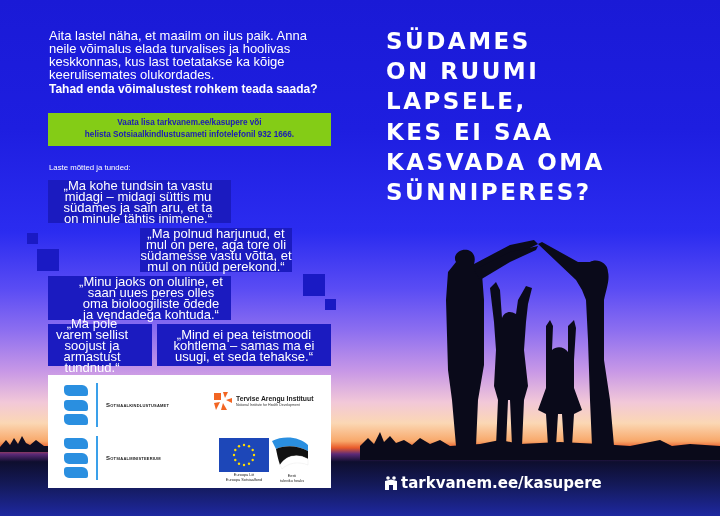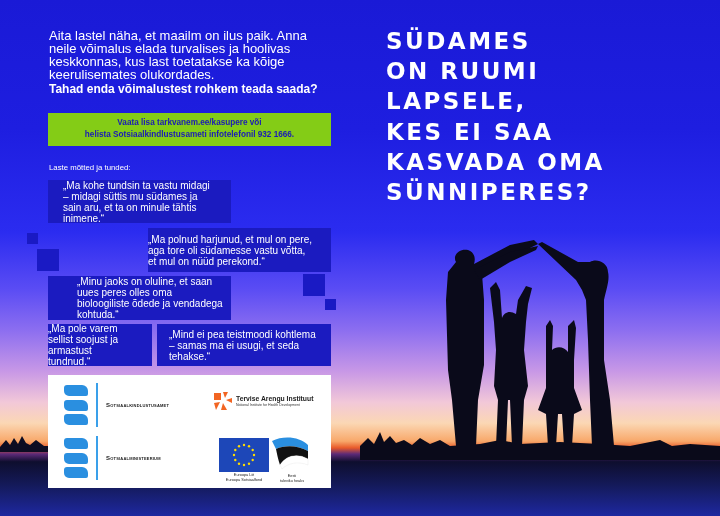--- a/index.html
+++ b/index.html
@@ -40,25 +40,25 @@
     background: #84cc16; color: #1a1ab8;
     font-size: 8.2px; font-weight: bold; line-height: 12px;
     text-align: center; padding-top: 4px;
   }
   .thoughts-label {
     position: absolute; left: 49px; top: 163px;
     color: #fff; font-size: 7.8px;
   }
   .quote {
     position: absolute; background: #1b1bc0; color: #fff;
-    font-size: 10px; line-height: 11px;
-    display: flex; align-items: center;
+    font-size: 13px; line-height: 11px;
+    display: flex; align-items: center; text-align: center;
   }
   .q1 { left: 48px; top: 180px; width: 183px; height: 43px; padding-left: 15px; }
-  .q2 { left: 148px; top: 228px; width: 183px; height: 44px; }
+  .q2 { left: 140px; top: 228px; width: 152px; height: 44px; }
   .q3 { left: 48px; top: 276px; width: 183px; height: 44px; padding-left: 29px; }
   .q4 { left: 48px; top: 324px; width: 104px; height: 42px; }
   .q5 { left: 157px; top: 324px; width: 174px; height: 42px; padding-left: 12px; }
 
   .sq { position: absolute; background: #1a1ac4; }
   .sq1 { left: 27px; top: 233px; width: 11px; height: 11px; }
   .sq2 { left: 37px; top: 249px; width: 22px; height: 22px; }
   .sq3 { left: 303px; top: 274px; width: 22px; height: 22px; }
   .sq4 { left: 325px; top: 299px; width: 11px; height: 11px; }
 
@@ -224,13 +224,23 @@
 
   <div class="headline">
     <div>südames</div>
     <div>on ruumi</div>
     <div>lapsele,</div>
     <div>kes ei saa</div>
     <div>kasvada oma</div>
     <div>sünniperes?</div>
   </div>
 
+  <div class="url">
+    <svg class="url-icon" viewBox="0 0 14 14">
+      <g fill="#fff">
+        <circle cx="4" cy="2" r="1.8"></circle>
+          <circle cx="10" cy="2" r="1.8"></circle>
+        <path d="M1,5 L7,3.5 L13,5 L13,14 L9,14 L9,9 L5,9 L5,14 L1,14 Z"></path>
+      </g>
+    </svg>
+    <span>tarkvanem.ee/kasupere</span>
+  </div>
 </div>
 
 </body></html>

